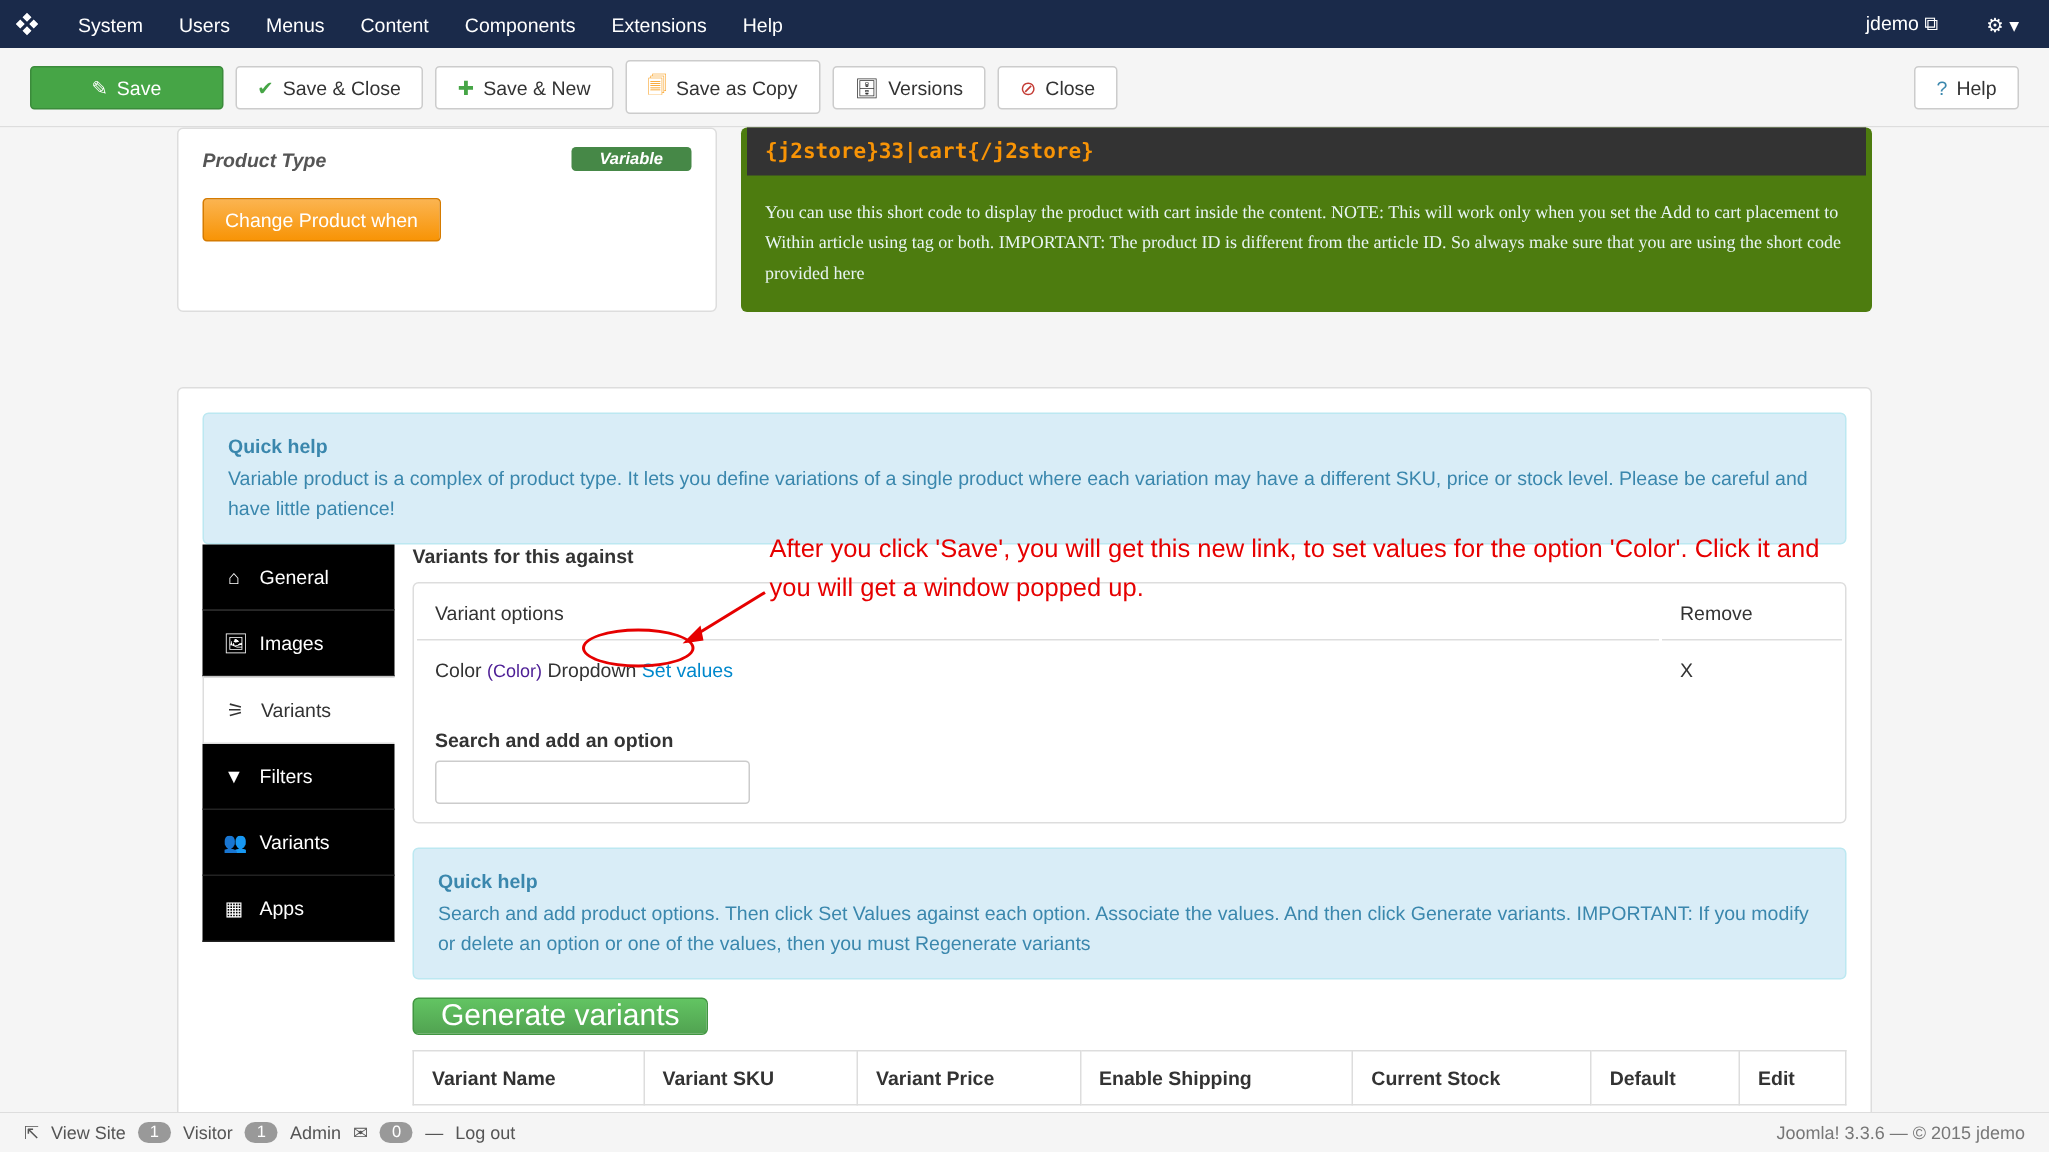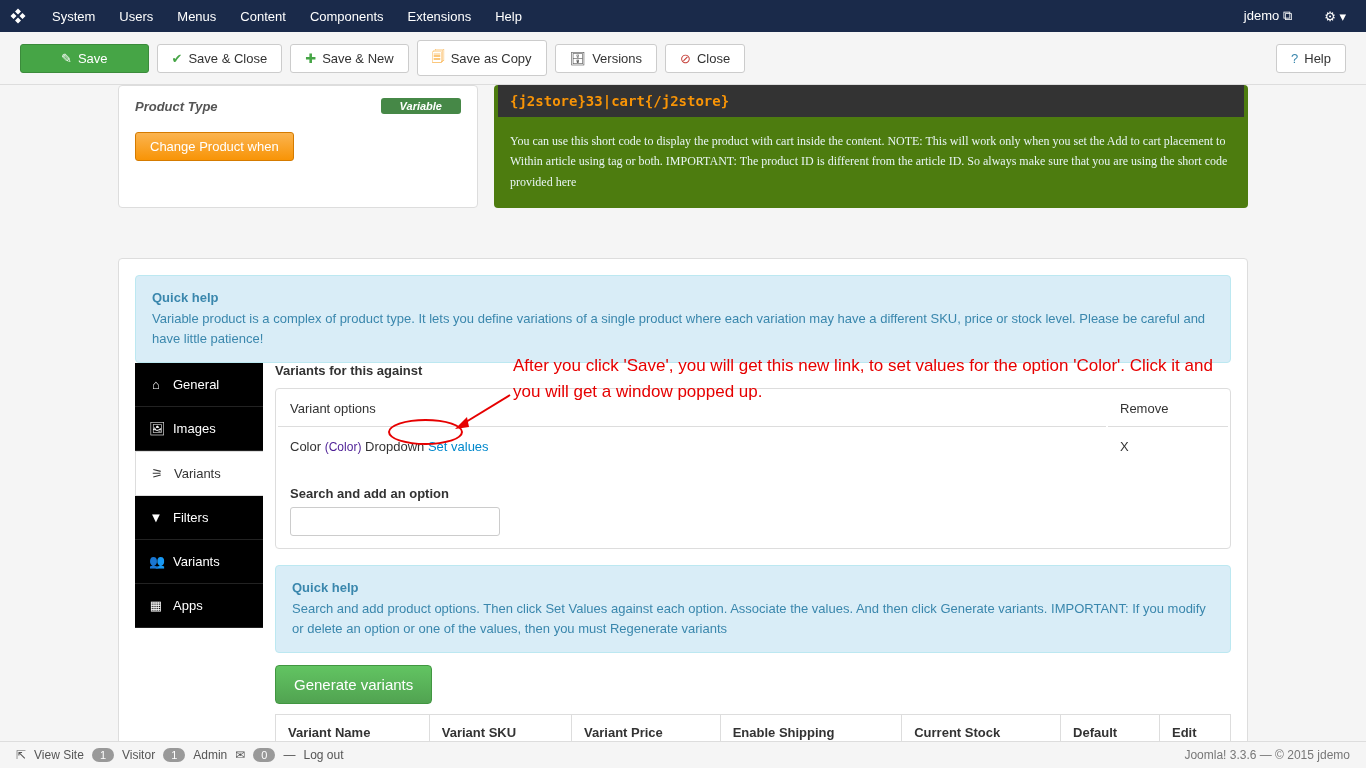--- a/index.html
+++ b/index.html
@@ -68,21 +68,21 @@
 .variant-row-label { font-size: 13px; color: #333; }
 .variant-paren { color: #4c1d95; font-size: 12px; }
 .link-blue { color: #0088cc; cursor: pointer; }
 .remove-x { cursor: pointer; }
 
 .search-label { font-weight: bold; margin: 10px 0 6px; display: block; }
 .search-input { border: 1px solid #ccc; border-radius: 3px; padding: 6px 8px; width: 210px; }
 
 .quick-help-2 { margin-top: 16px; }
 
-.btn-generate { background: linear-gradient(#62c462, #51a351); border: 1px solid #419641; color: #fff; padding: 10px 18px; border-radius: 4px; font-size: 15px; cursor: pointer; margin-top: 12px; }
+.btn-generate { background: linear-gradient(#62c462, #51a351); border: 1px solid #419641; color: #fff; padding: 0 18px; border-radius: 4px; font-size: 20px; cursor: pointer; margin-top: 12px; }
 
 .var-grid { width: 100%; border: 1px solid #ddd; border-collapse: collapse; margin-top: 10px; }
 .var-grid th { text-align: left; padding: 10px 12px; font-weight: bold; border: 1px solid #ddd; font-size: 13px; }
 
 
 .footer { position: fixed; bottom: 0; left: 0; right: 0; background: #f5f5f5; border-top: 1px solid #ddd; padding: 6px 16px; display: flex; align-items: center; font-size: 12px; color: #555; }
 .footer-left { display: flex; align-items: center; gap: 8px; }
 .footer-badge { background: #999; color: #fff; border-radius: 10px; padding: 1px 8px; font-size: 11px; }
 .footer-right { margin-left: auto; color: #777; }
 .footer-link { cursor: pointer; }

